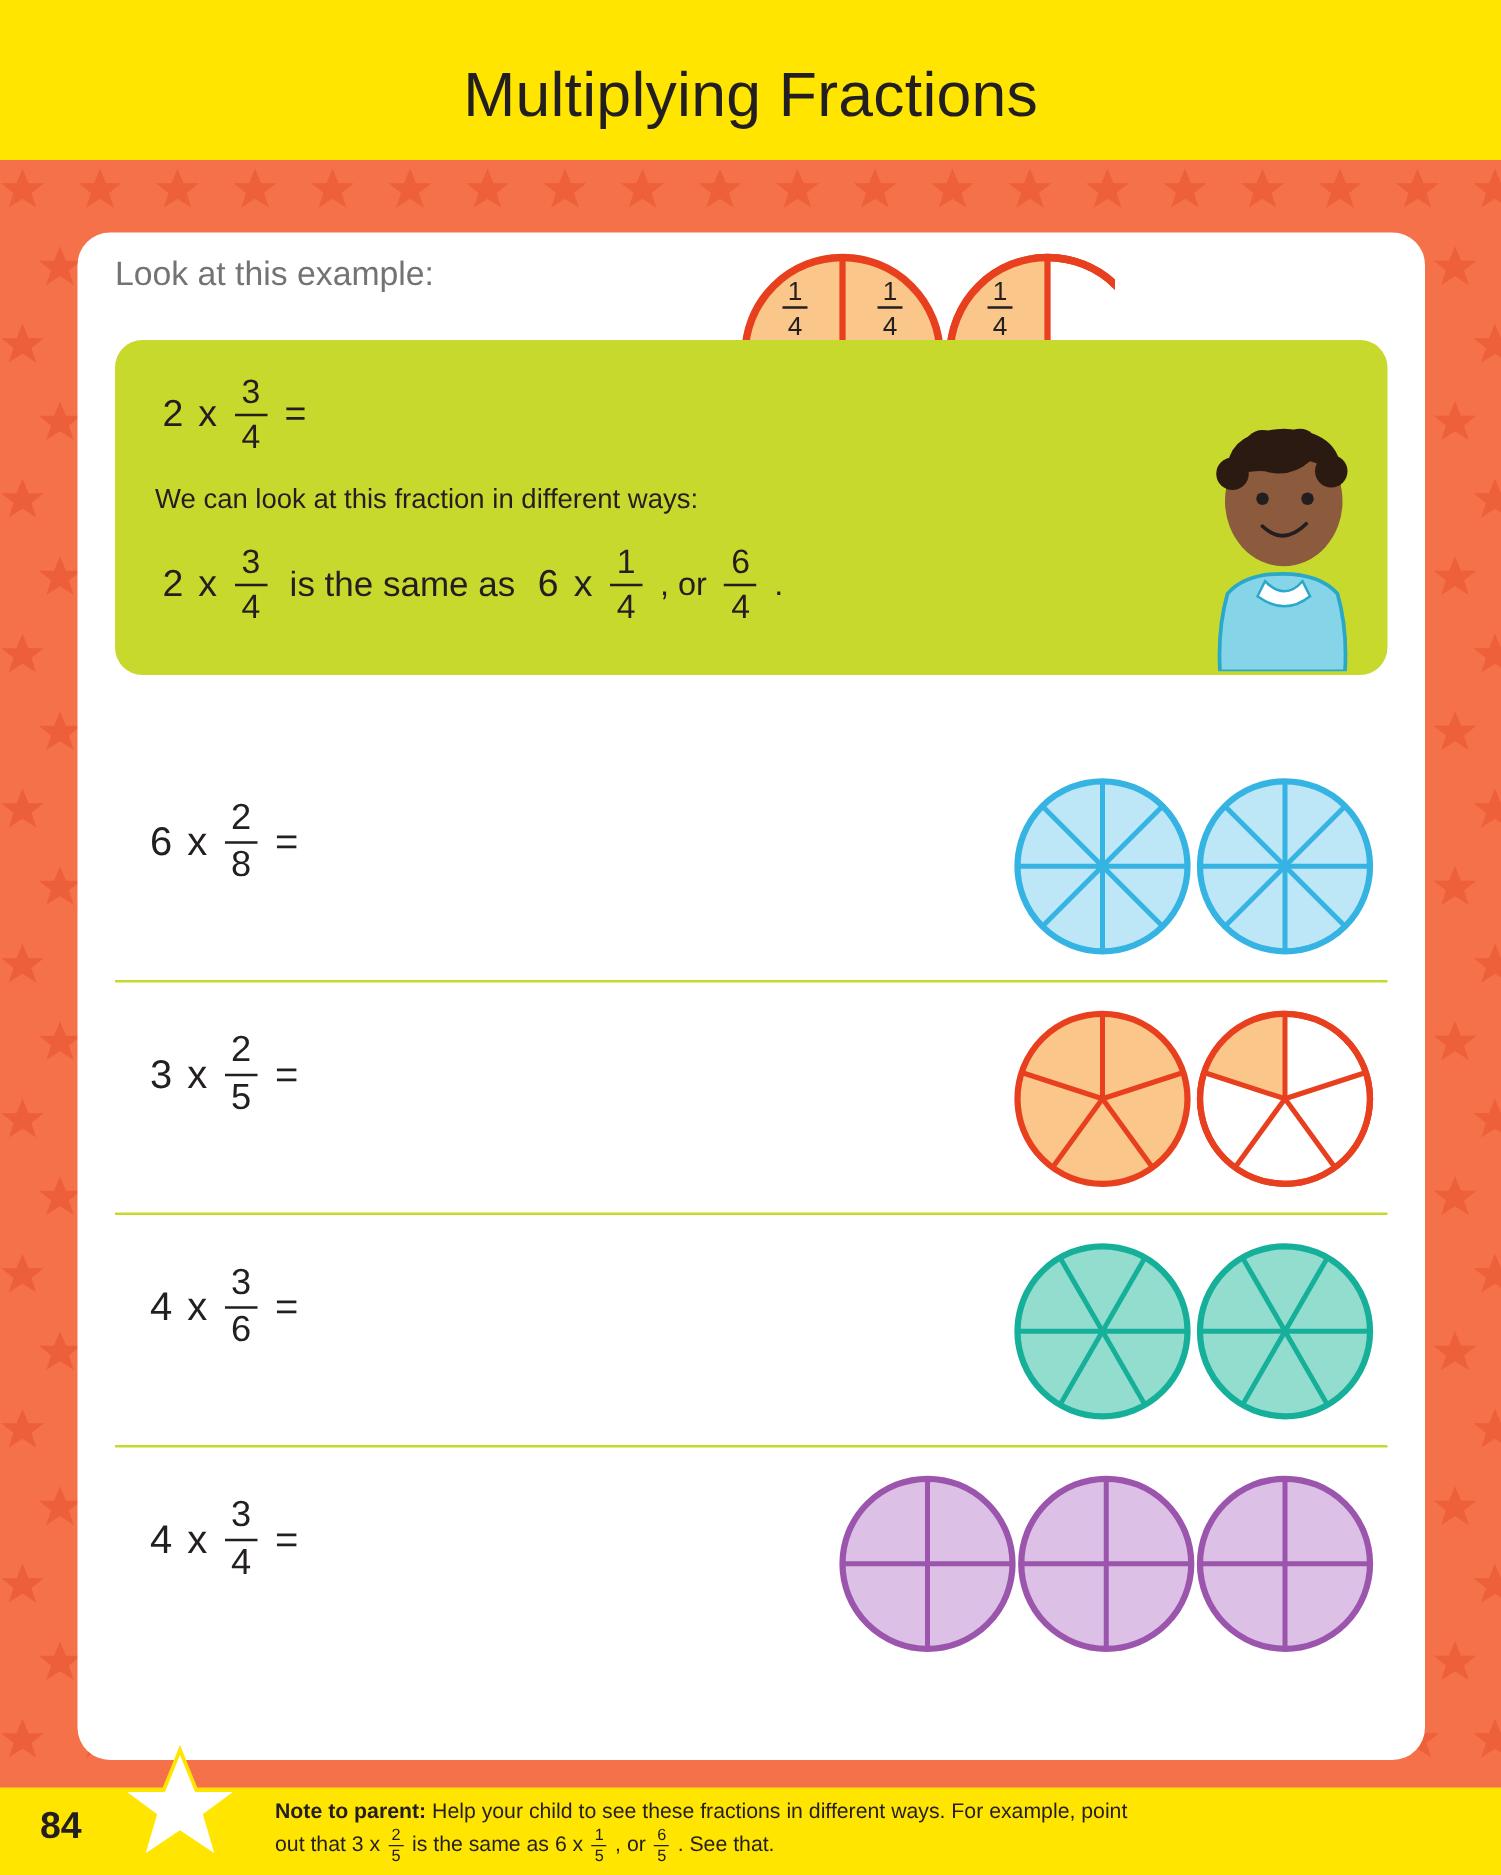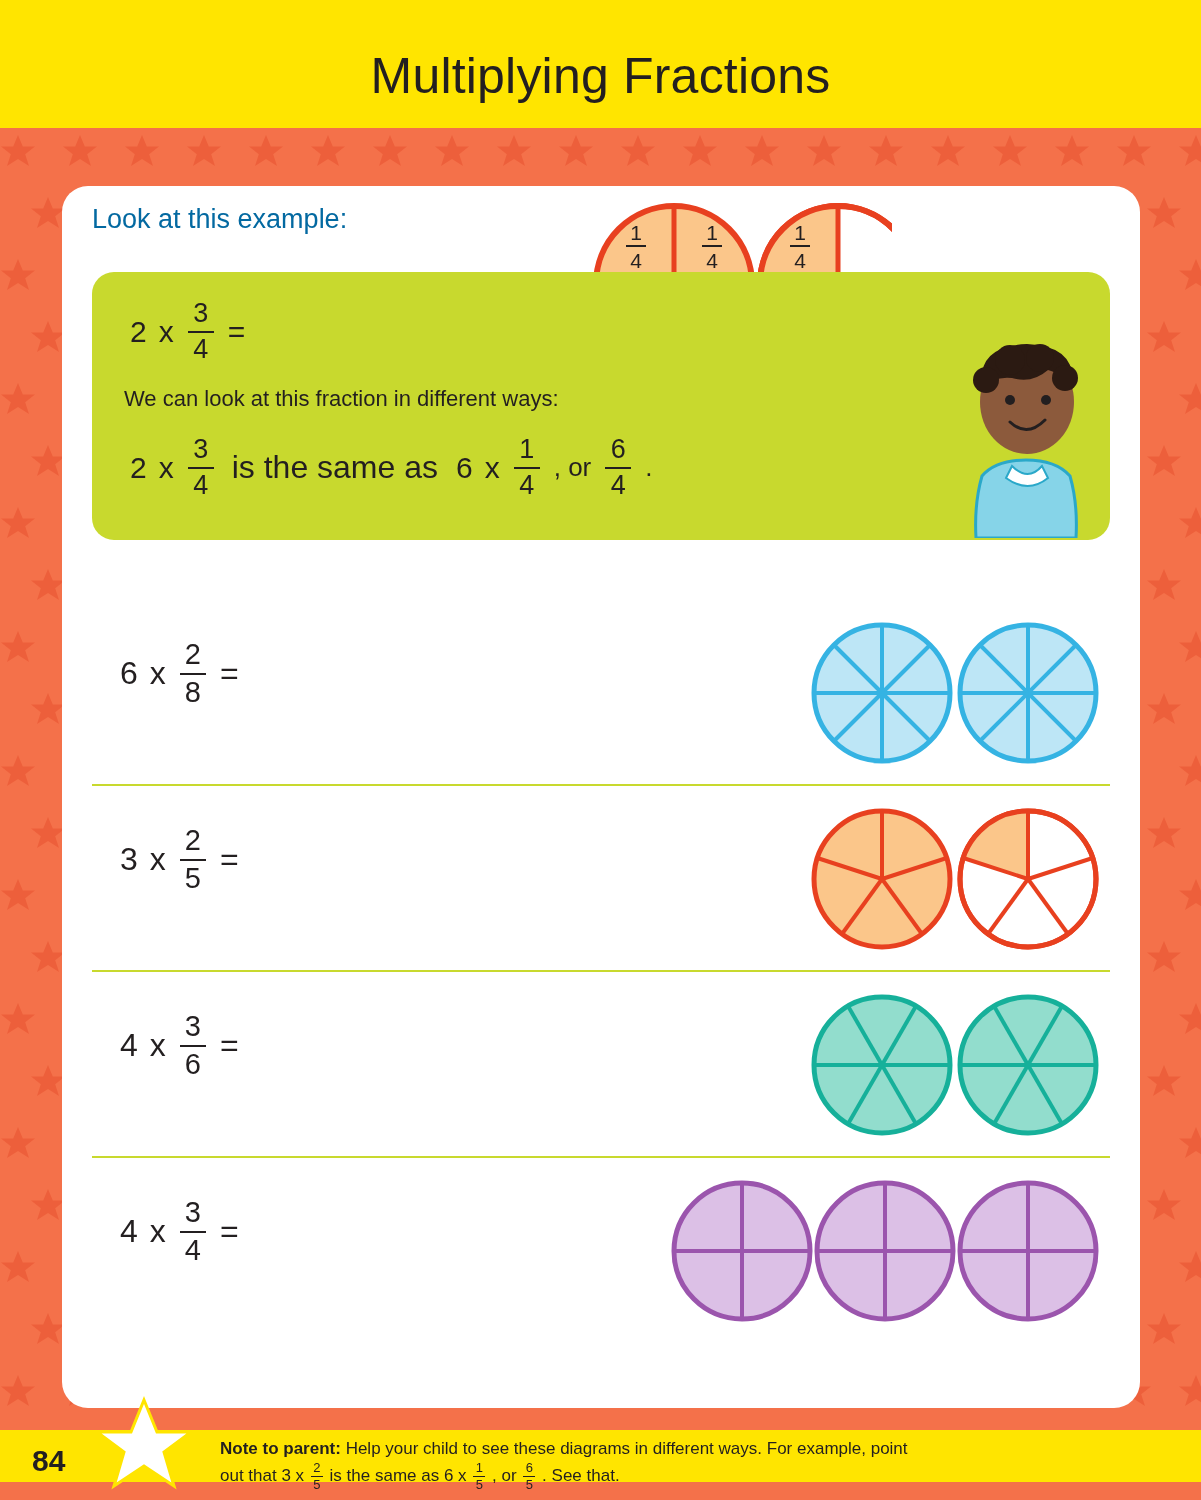--- a/index.html
+++ b/index.html
@@ -48,21 +48,21 @@
     left: 62px; top: 186px;
     width: 1078px; height: 1222px;
     background: #ffffff;
     border-radius: 26px;
   }
 
   .look-line {
     position: absolute;
     left: 30px; top: 18px;
     font-size: 27px;
-    color: #0369a1;
+    color: #737373;
   }
 
   
   .example-panel {
     position: absolute;
     left: 30px; top: 86px;
     width: 1018px; height: 268px;
     background: #c8d92e;
     border-radius: 22px;
   }
@@ -127,21 +127,21 @@
     left: 530px; top: 10px;
   }
 
   
   .boy { position: absolute; right: 8px; bottom: -2px; }
 
   
   .footer {
     position: absolute;
     left: 0; top: 1430px;
-    width: 1201px; height: 52px;
+    width: 1201px; height: 70px;
     background: #ffe500;
   }
   .page-num {
     position: absolute;
     left: 32px; top: 14px;
     font-size: 30px;
     font-weight: bold;
     color: #231f20;
   }
   .footer-star { position: absolute; left: 92px; top: -34px; }
@@ -324,21 +324,21 @@
     <div class="ex-text">We can look at this fraction in different ways:</div>
 
     <div class="ex-row2 expr">
       <span class="tok">2</span>
       <span class="tok">x</span>
       <span class="frac">
         <span class="num">3</span>
         <span class="bar"></span>
         <span class="den">4</span>
       </span>
-      <span class="tok" style="font-size:32px;margin-left:10px;">is the same as</span>
+      <span class="tok" style="font-size:28px;margin-left:10px;">is the same as</span>
       <span class="tok" style="margin-left:12px;">6</span>
       <span class="tok">x</span>
       <span class="frac">
         <span class="num">1</span>
         <span class="bar"></span>
         <span class="den">4</span>
       </span>
       <span class="tok" style="font-size:26px;">, or</span>
       <span class="frac">
         <span class="num">6</span>
@@ -520,21 +520,21 @@
   <div class="page-num">84</div>
 
   <div class="footer-star">
     <svg width="104" height="100" viewBox="-52 -50 104 100">
       <polygon points="0,-46 13,-14 47,-14 20,6 30,40 0,20 -30,40 -20,6 -47,-14 -13,-14" fill="#ffffff" stroke="#ffe500" stroke-width="3"></polygon>
     </svg>
   </div>
 
   <div class="note">
     <b>Note to parent:</b>
-    <span>Help your child to see these diagrams in different ways. For example, point</span><br>
+    <span>Help your child to see these fractions in different ways. For example, point</span><br>
     <span>out that 3 x</span>
     <span class="ifrac">
       <span>2</span>
       <span class="bar"></span>
       <span>5</span>
     </span>
     <span>is the same as 6 x</span>
     <span class="ifrac">
       <span>1</span>
       <span class="bar"></span>

